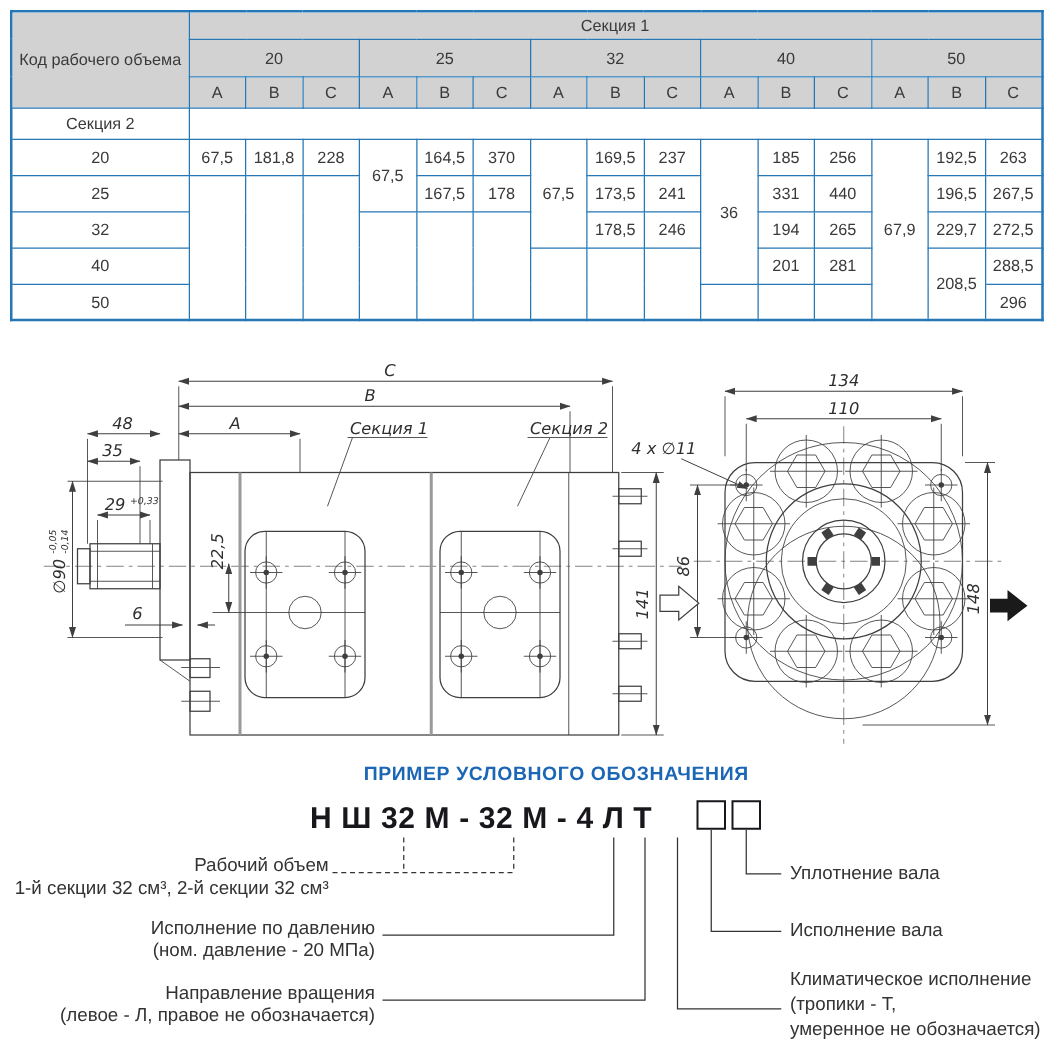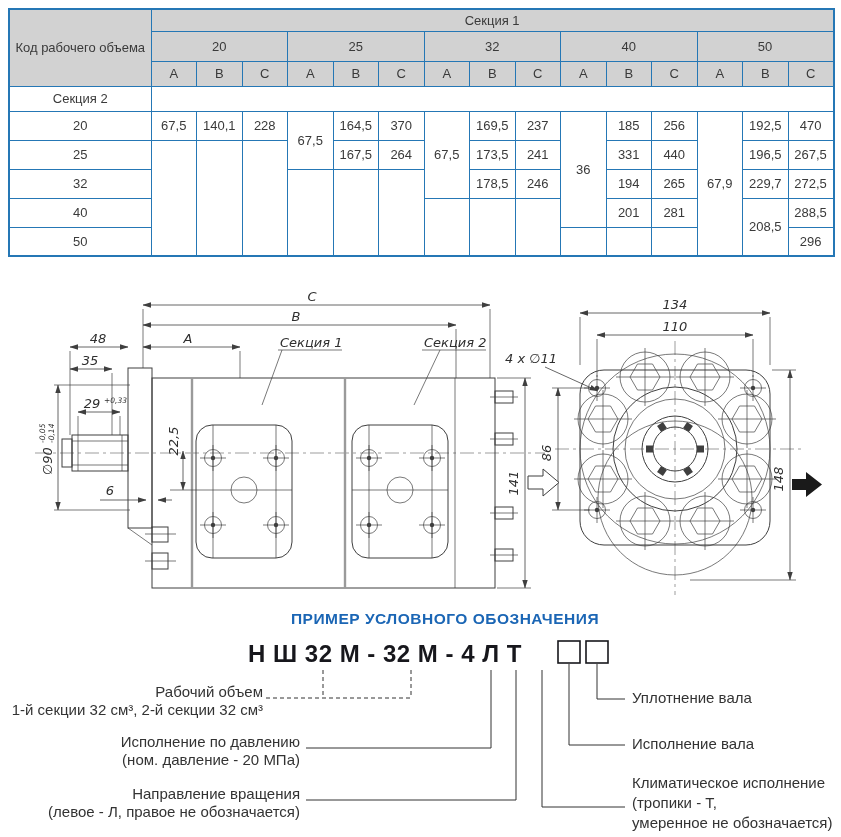--- a/index.html
+++ b/index.html
@@ -73,42 +73,42 @@
     <th>B</th>
     <th>C</th>
   </tr>
   <tr class="sec">
     <td>Секция 2</td>
     <td colspan="15"></td>
   </tr>
   <tr class="d">
     <td>20</td>
     <td>67,5</td>
-    <td>140,1</td>
+    <td>181,8</td>
     <td>228</td>
     <td rowspan="2">67,5</td>
     <td>164,5</td>
     <td>370</td>
     <td rowspan="3">67,5</td>
     <td>169,5</td>
     <td>237</td>
     <td rowspan="4">36</td>
     <td>185</td>
     <td>256</td>
     <td rowspan="5">67,9</td>
     <td>192,5</td>
-    <td>470</td>
+    <td>263</td>
   </tr>
   <tr class="d">
     <td>25</td>
     <td rowspan="4"></td>
     <td rowspan="4"></td>
     <td rowspan="4"></td>
     <td>167,5</td>
-    <td>264</td>
+    <td>178</td>
     <td>173,5</td>
     <td>241</td>
     <td>331</td>
     <td>440</td>
     <td>196,5</td>
     <td>267,5</td>
   </tr>
   <tr class="d">
     <td>32</td>
     <td rowspan="3"></td>

